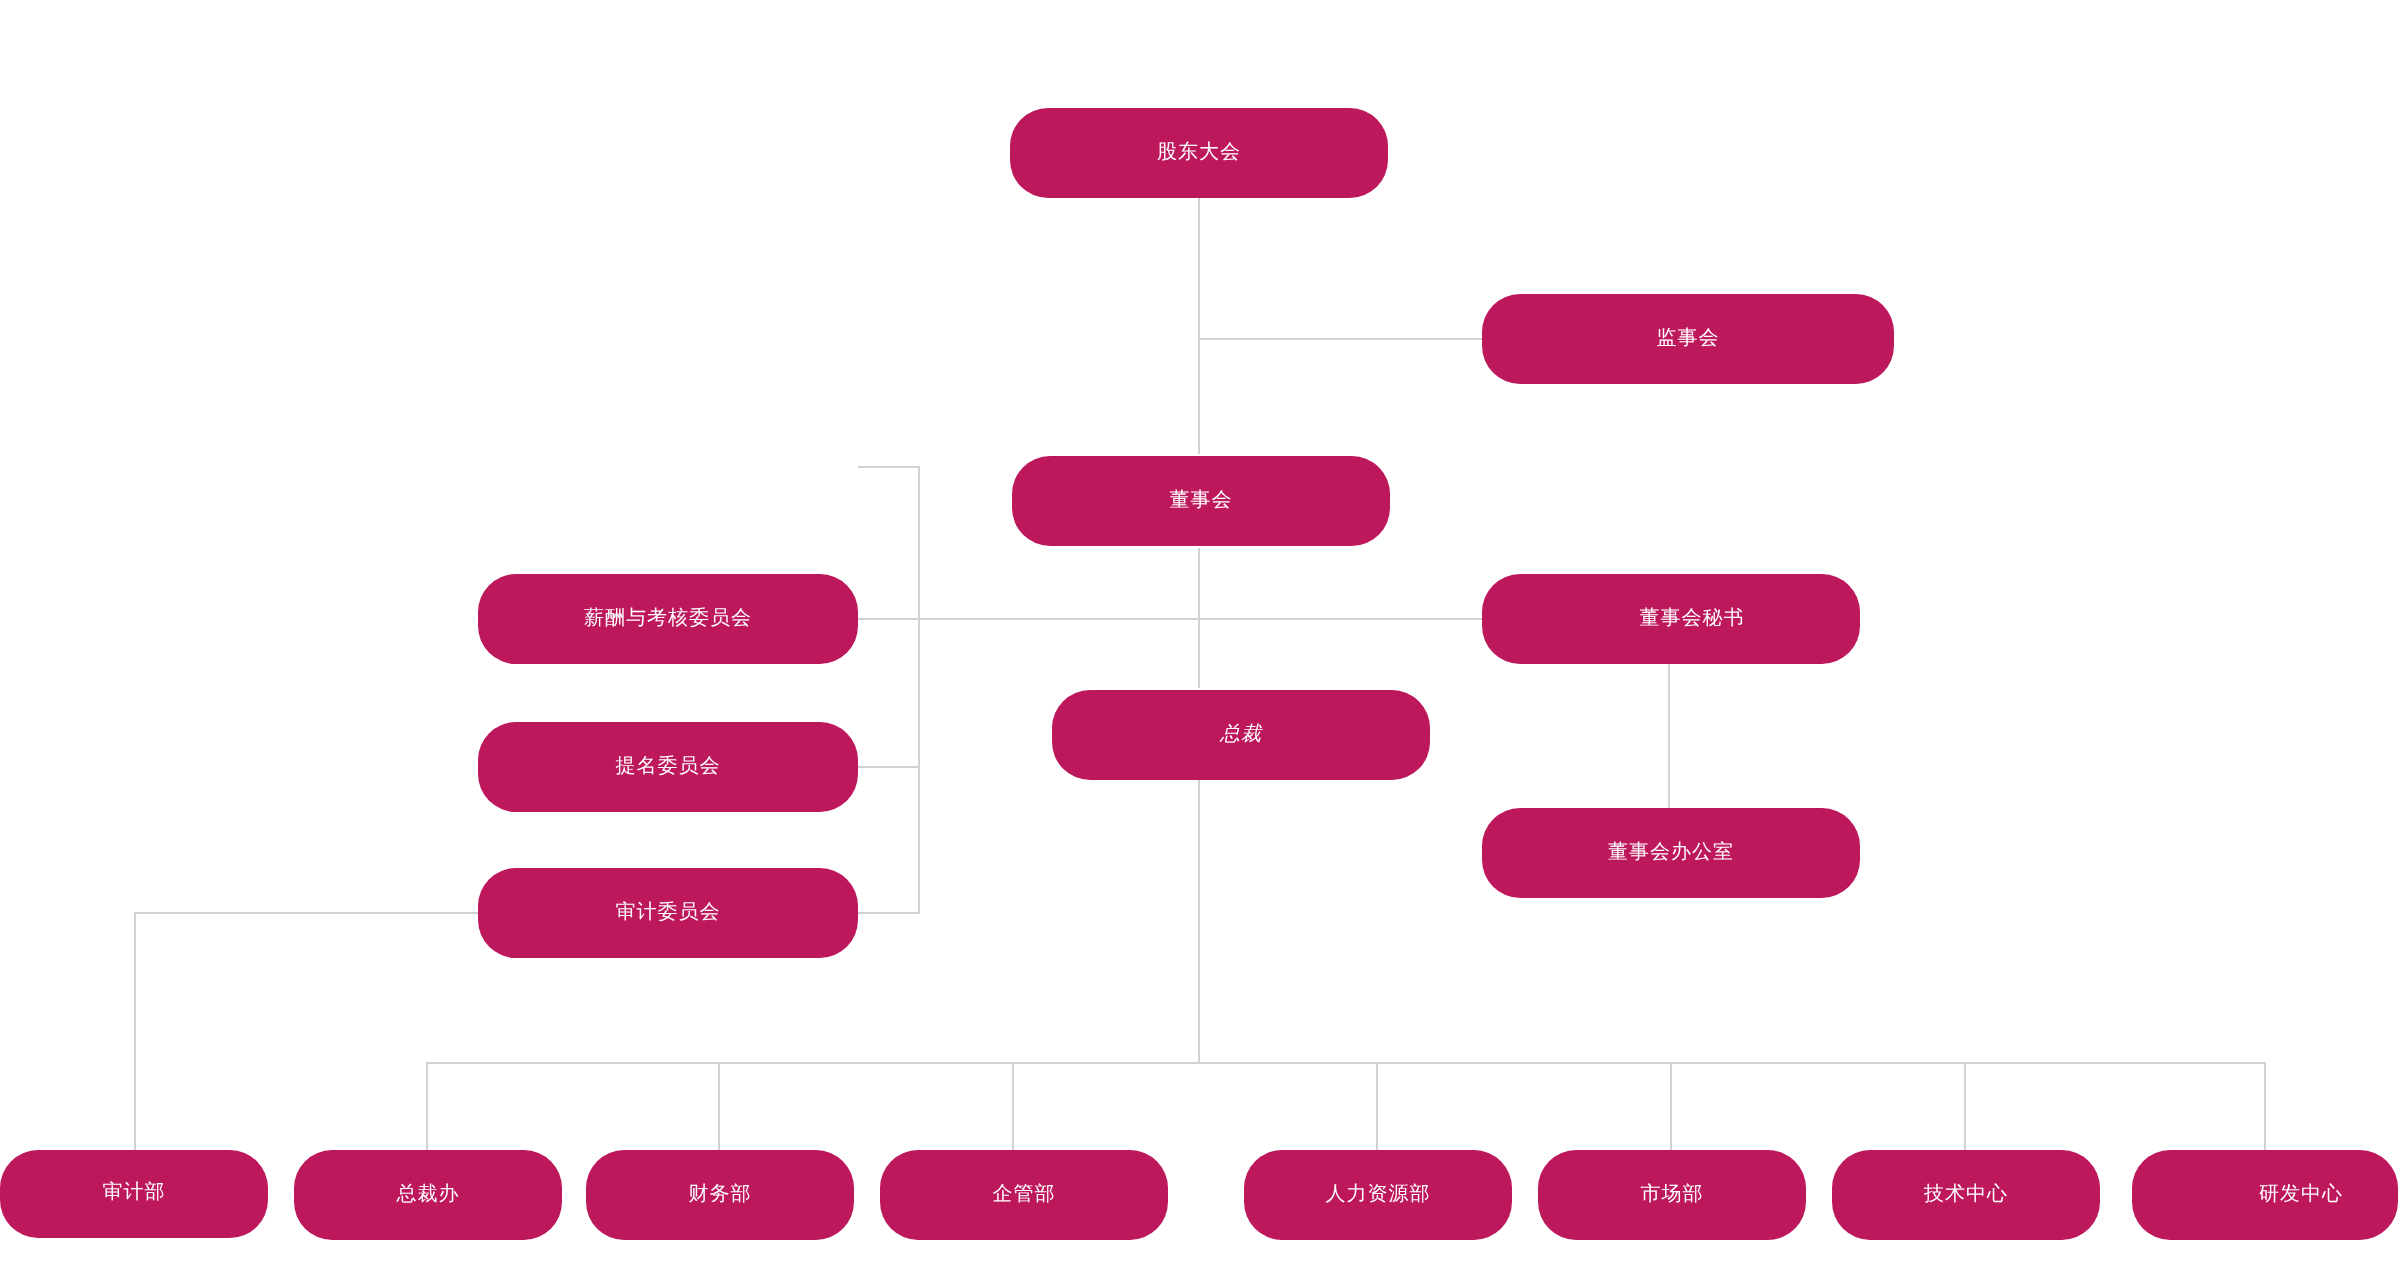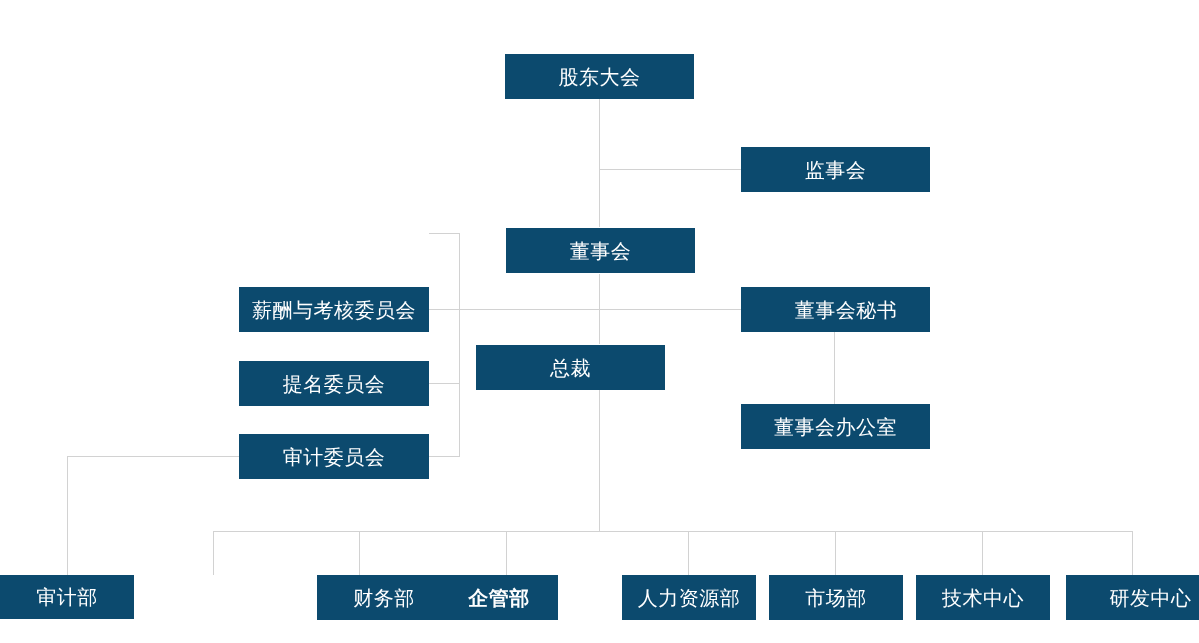--- a/index.html
+++ b/index.html
@@ -10,32 +10,33 @@
   #chart-root {
     position: relative;
     width: 1199px;
     height: 643px;
     background: #ffffff;
     font-family: "DejaVu Sans", "Liberation Sans", sans-serif;
     overflow: hidden;
   }
   .node {
     position: absolute;
-    background: #0c4a6e;
+    background: #be185d;
     color: #ffffff;
     display: flex;
     align-items: center;
     justify-content: center;
-    font-size: 20px;
+    font-size: 10px;
     line-height: 1;
     letter-spacing: 0.5px;
     box-sizing: border-box;
     text-align: center;
     white-space: nowrap;
     z-index: 2;
+    border-radius: 19px;
   }
   .conn {
     position: absolute;
     background: #d2d2d2;
     z-index: 1;
   }
   .conn-h { height: 1px; }
   .conn-v { width: 1px; }
 </style>
 </head>
@@ -72,57 +73,60 @@
   <div class="conn conn-v" style="left:506px; top:531px; height:44px;"></div>
   <div class="conn conn-v" style="left:688px; top:531px; height:44px;"></div>
   <div class="conn conn-v" style="left:835px; top:531px; height:44px;"></div>
   <div class="conn conn-v" style="left:982px; top:531px; height:44px;"></div>
   <div class="conn conn-v" style="left:1132px; top:531px; height:44px;"></div>
 
   <div class="node" style="left:505px; top:54px; width:189px; height:45px;">
     <span>股东大会</span>
   </div>
 
-  <div class="node" style="left:741px; top:147px; width:189px; height:45px;">
+  <div class="node" style="left:741px; top:147px; width:206px; height:45px;">
     <span>监事会</span>
   </div>
 
   <div class="node" style="left:506px; top:228px; width:189px; height:45px;">
     <span>董事会</span>
   </div>
 
   <div class="node" style="left:741px; top:287px; width:189px; height:45px;padding-left:21px;">
     <span>董事会秘书</span>
   </div>
 
   <div class="node" style="left:741px; top:404px; width:189px; height:45px;">
     <span>董事会办公室</span>
   </div>
 
-  <div class="node" style="left:476px; top:345px; width:189px; height:45px;">
+  <div class="node" style="left:526px; top:345px; width:189px; height:45px;font-style:italic;">
     <span>总裁</span>
   </div>
 
   <div class="node" style="left:239px; top:287px; width:190px; height:45px;">
     <span>薪酬与考核委员会</span>
   </div>
   <div class="node" style="left:239px; top:361px; width:190px; height:45px;">
     <span>提名委员会</span>
   </div>
   <div class="node" style="left:239px; top:434px; width:190px; height:45px;text-align:center;">
     <span>审计委员会</span>
   </div>
 
   <div class="node" style="left:0px; top:575px; width:134px; height:44px;">
     <span>审计部</span>
   </div>
-  <div class="node" style="left:293px; top:575px; width:134px; height:45px;margin-left:24px;">
+  <div class="node" style="left:147px; top:575px; width:134px; height:45px;">
+    <span>总裁办</span>
+  </div>
+  <div class="node" style="left:293px; top:575px; width:134px; height:45px;">
     <span>财务部</span>
   </div>
-  <div class="node" style="left:440px; top:575px; width:118px; height:45px;font-weight:bold;">
+  <div class="node" style="left:440px; top:575px; width:144px; height:45px;">
     <span>企管部</span>
   </div>
   <div class="node" style="left:622px; top:575px; width:134px; height:45px;">
     <span>人力资源部</span>
   </div>
   <div class="node" style="left:769px; top:575px; width:134px; height:45px;">
     <span>市场部</span>
   </div>
   <div class="node" style="left:916px; top:575px; width:134px; height:45px;">
     <span>技术中心</span>

